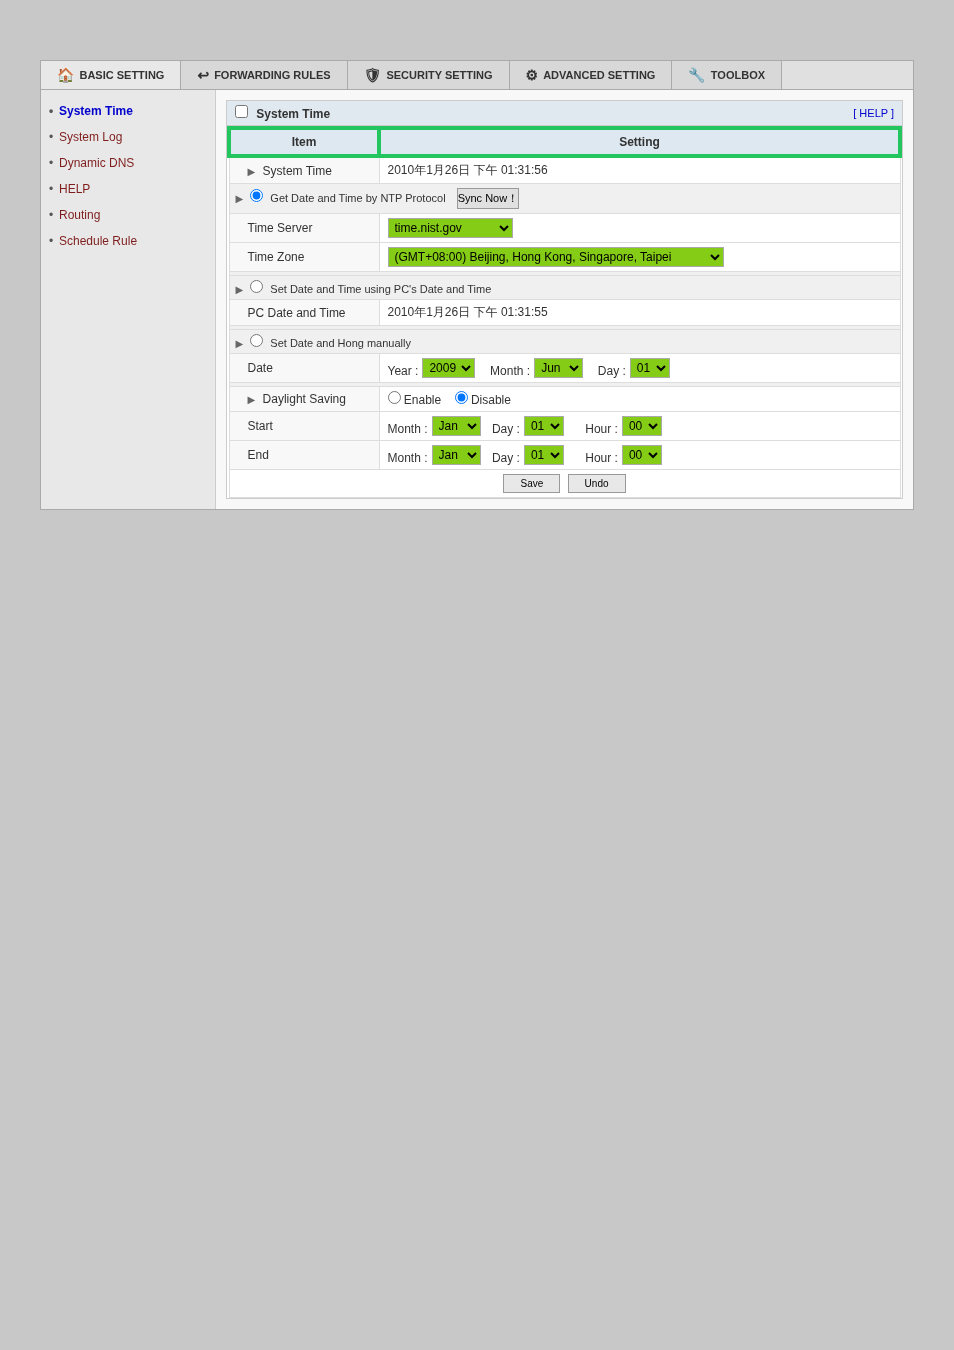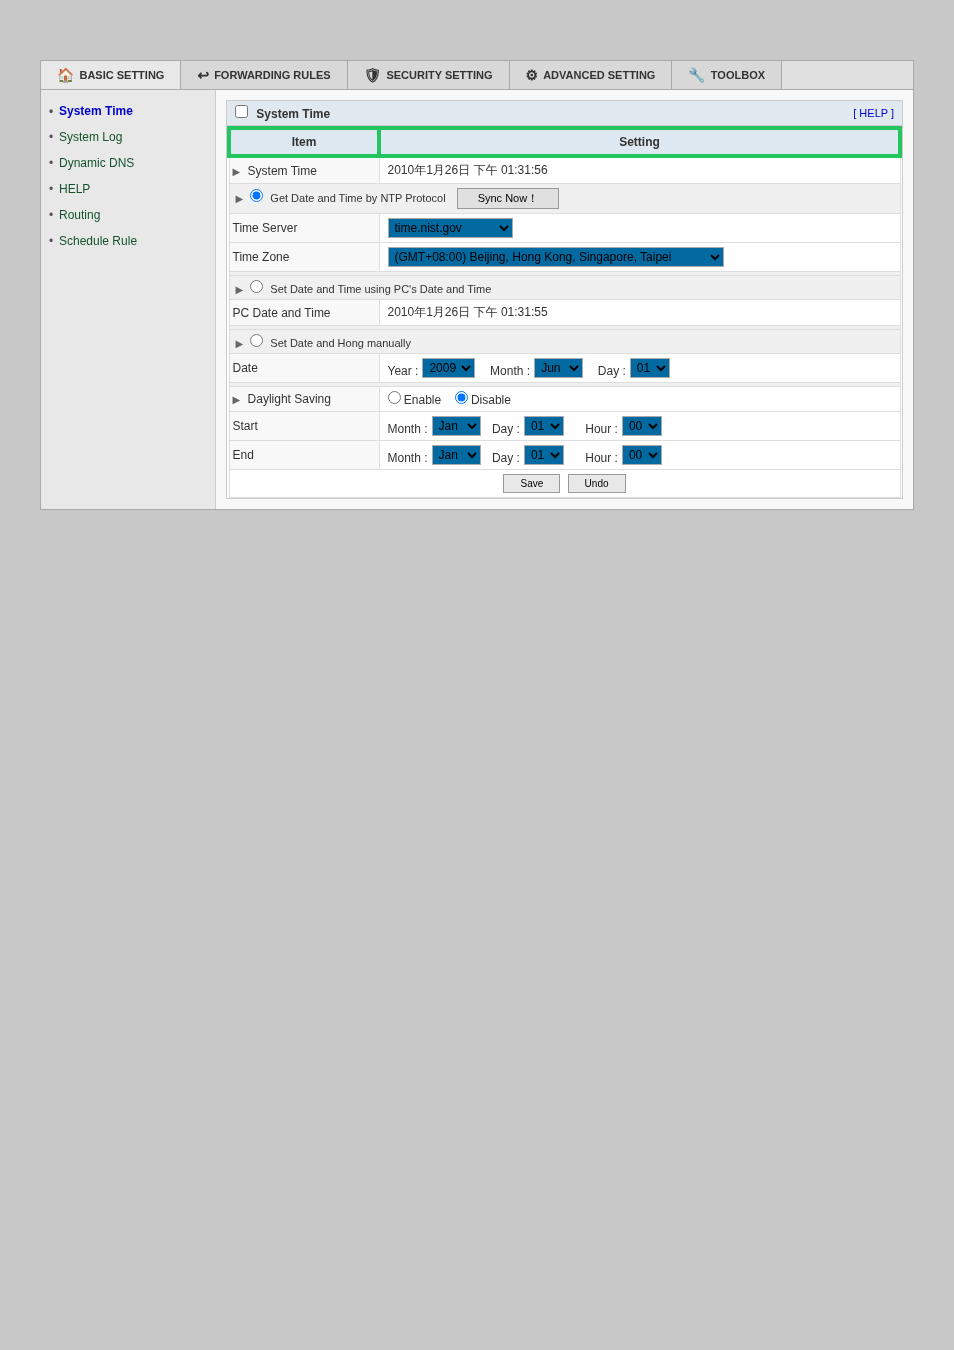--- a/index.html
+++ b/index.html
@@ -48,21 +48,21 @@
     .sidebar {
       width: 175px;
       background: #e8e8e8;
       border-right: 1px solid #ccc;
       padding: 8px 0;
     }
     .sidebar-item {
       padding: 6px 10px 6px 18px;
       font-size: 12px;
       cursor: pointer;
-      color: #14532d;
+      color: #7f1d1d;
       position: relative;
     }
     .sidebar-item::before {
       content: '• ';
       color: #555;
       position: absolute;
       left: 8px;
     }
     .sidebar-item.active {
       color: #0000cc;
@@ -109,21 +109,21 @@
     }
     .settings-table td {
       border: 1px solid #ddd;
       padding: 4px 8px;
       vertical-align: middle;
       font-size: 12px;
     }
     .settings-table td.label-cell {
       background: #f8f8f8;
       width: 150px;
-      padding-left: 3px;
+      padding-left: 18px;
     }
     .settings-table td.section-label {
       background: #f0f0f0;
       font-size: 11px;
       color: #333;
       padding: 4px 6px;
     }
     .arrow {
       color: #666;
       font-size: 10px;
@@ -132,26 +132,26 @@
     input[type="text"], input[type="number"] {
       border: 1px solid #aaa;
       padding: 1px 3px;
       font-size: 12px;
       background: #fff;
     }
     select {
       border: 1px solid #aaa;
       padding: 1px 2px;
       font-size: 12px;
-      background: #0369a1;
+      background: #84cc16;
     }
     button.sync-btn {
       background: #e0e0e0;
       border: 1px solid #999;
-      padding: 2px 20px;
+      padding: 2px 0;
       cursor: pointer;
       font-size: 11px;
     }
     .radio-label {
       margin-right: 10px;
       cursor: pointer;
     }
     .form-row {
       display: flex;
       align-items: flex-end;

